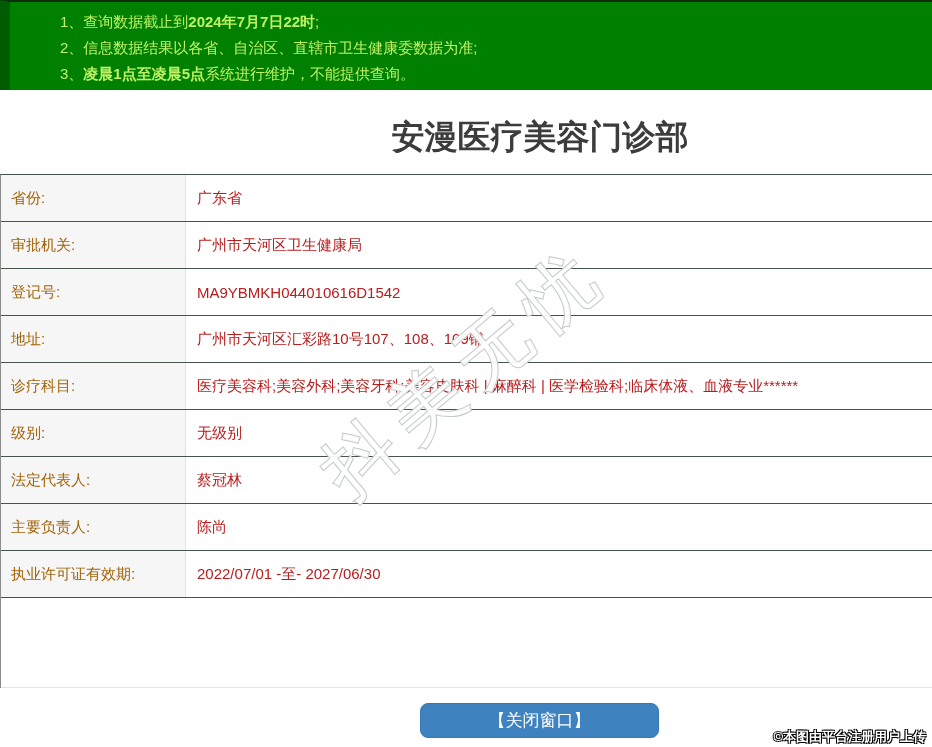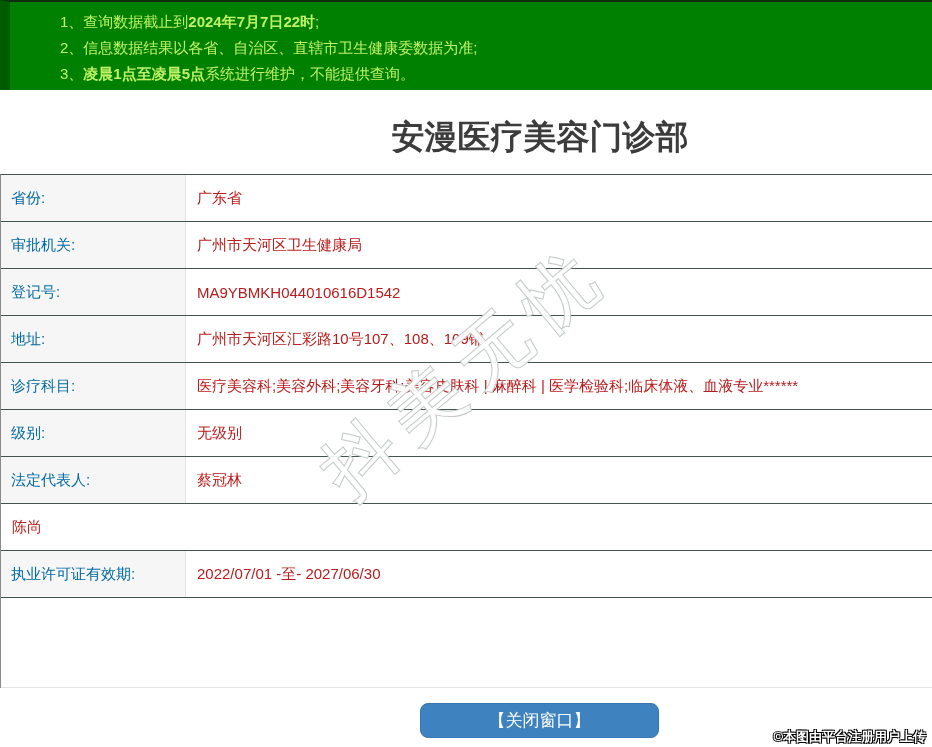--- a/index.html
+++ b/index.html
@@ -21,21 +21,21 @@
     margin:24px 0 14px; padding-left:148px; text-align:center;
     font-size:33px; font-weight:700; color:#3c3c3c; line-height:46px;
   }
 
   
   .record-table { border-top:1px solid #44544a; border-left:1px solid #8a8a8a; }
   .row { display:flex; height:47px; border-bottom:1px solid #44544a; }
   .row .label {
     width:185px; background:#f6f6f6; border-right:1px solid #e3e3e3;
     display:flex; align-items:center; padding-left:10px;
-    font-size:15px; color:#0369a1;
+    font-size:15px; color:#a16207;
   }
   .row .value {
     flex:1; display:flex; align-items:center; padding-left:11px;
     font-size:15px; color:#b91c1c; white-space:nowrap; overflow:hidden;
   }
   .table-filler { height:90px; border-bottom:1px solid #e6e6e6; background:#fff; }
 
   
   .btn-row { padding:15px 0 0 420px; }
   .close-btn {
@@ -98,20 +98,21 @@
     </div>
     <div class="row">
       <div class="label">级别:</div>
       <div class="value">无级别</div>
     </div>
     <div class="row">
       <div class="label">法定代表人:</div>
       <div class="value">蔡冠林</div>
     </div>
     <div class="row">
+      <div class="label">主要负责人:</div>
       <div class="value">陈尚</div>
     </div>
     <div class="row">
       <div class="label">执业许可证有效期:</div>
       <div class="value">2022/07/01 -至- 2027/06/30</div>
     </div>
     <div class="table-filler"></div>
   </div>
 
   <div class="btn-row">

